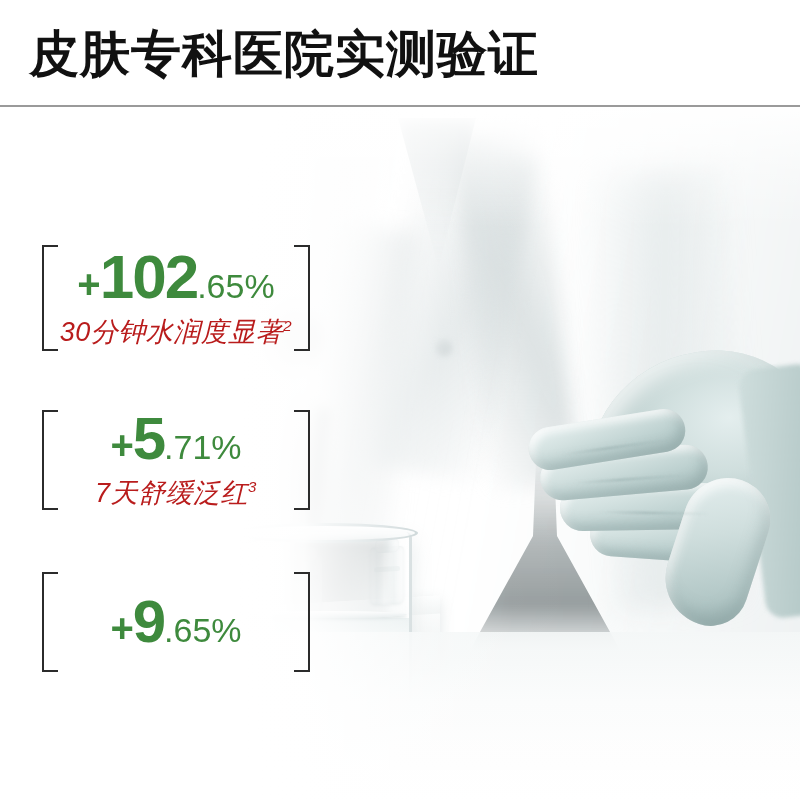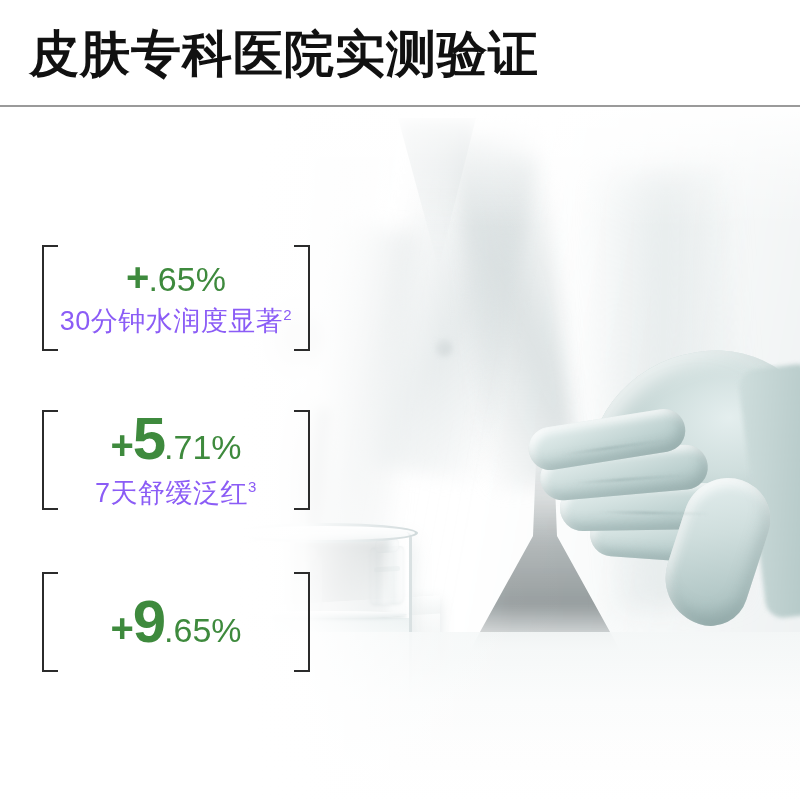--- a/index.html
+++ b/index.html
@@ -410,23 +410,24 @@
   .v-frac {
     font-size:34px;
     font-weight:normal;
     letter-spacing:0px;
   }
 
   .stat-label {
     margin-top:6px;
     font-size:27px;
     font-weight:normal;
-    color:#8b5cf6;
+    color:#b91c1c;
     letter-spacing:0.5px;
     white-space:nowrap;
+    font-style:italic;
   }
   .stat-label sup {
     font-size:15px;
     vertical-align:super;
     font-weight:normal;
   }
 
   
   .stat.s2 .v-int, .stat.s3 .v-int { font-size:60px; }
   .stat.s2 .stat-label, .stat.s3 .stat-label { font-size:27px; }
@@ -499,20 +500,21 @@
 
   <div id="headline">皮肤专科医院实测验证</div>
   <div id="divider"></div>
 
   <div class="stat s1">
     <div class="bracket-l"></div>
     <div class="bracket-r"></div>
     <div class="stat-inner">
       <div class="stat-value">
         <span class="v-plus">+</span>
+        <span class="v-int">102</span>
         <span class="v-frac">.65%</span>
       </div>
       <div class="stat-label">
         <span>30分钟水润度显著</span><sup>2</sup>
       </div>
     </div>
   </div>
 
   <div class="stat s2">
     <div class="bracket-l"></div>

